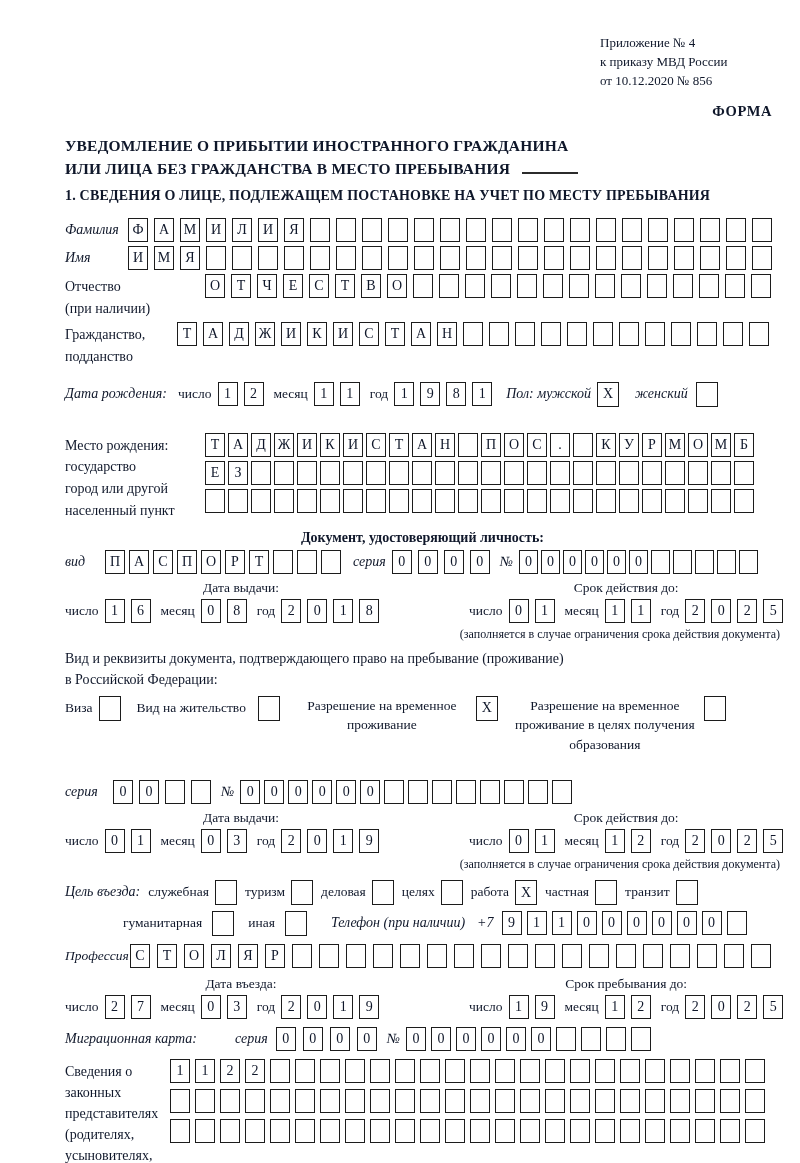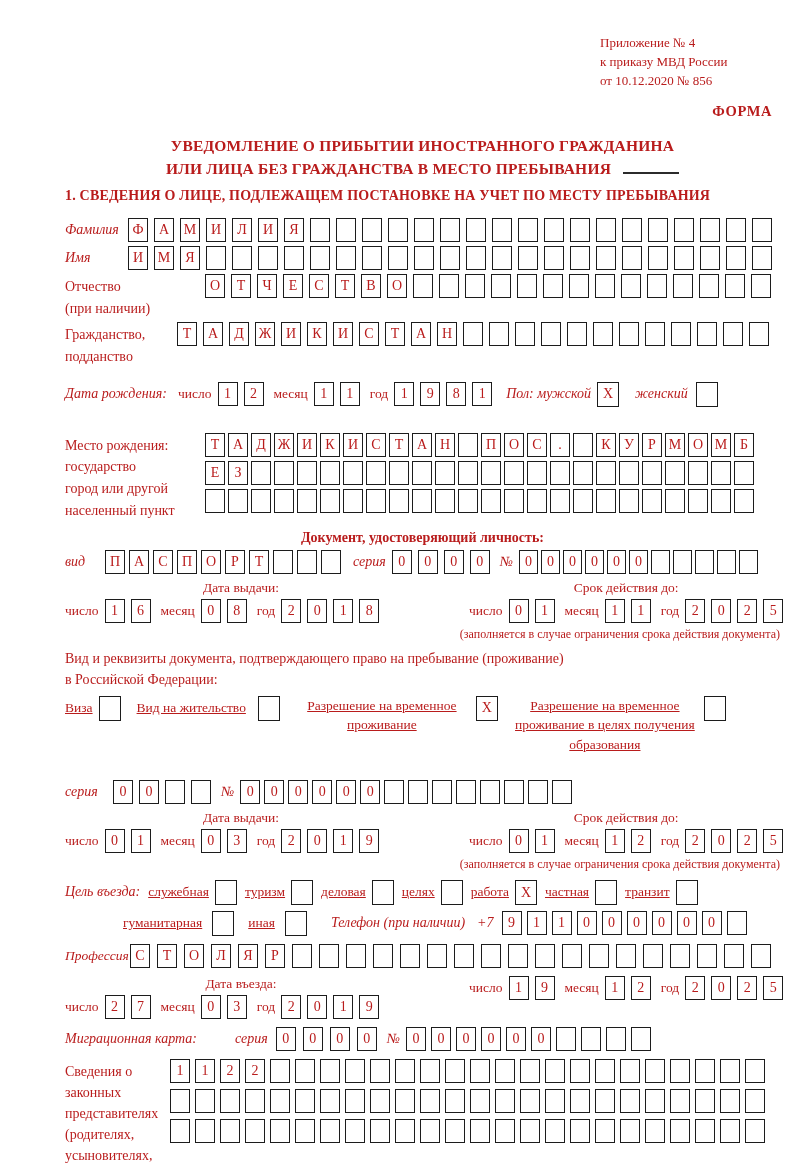--- a/index.html
+++ b/index.html
@@ -1,21 +1,21 @@
 <!DOCTYPE html>
 <html><head>
 <meta charset="utf-8">
 <style>
   html,body{margin:0;padding:0;background:#fff;}
   .page{width:800px;height:1163px;box-sizing:border-box;padding:34px 20px 0 65px;
-        font-family:"Liberation Serif","DejaVu Serif",serif;color:#b91c1c;position:relative;overflow:hidden;}
+        font-family:"Liberation Serif","DejaVu Serif",serif;color:#0f172a;position:relative;overflow:hidden;}
   .hdr{margin-left:auto;width:180px;font-size:13px;line-height:1.45;}
   .hdr .amendwrap{margin-top:4px;font-size:12.2px;line-height:1.35;}
   .forma{text-align:right;font-weight:700;font-size:14.5px;margin-top:12px;padding-right:8px;letter-spacing:.6px;}
-  .title{margin-top:14px;text-align:center;font-weight:700;font-size:15.5px;line-height:1.5;letter-spacing:.2px;}
+  .title{margin-top:14px;text-align:left;font-weight:700;font-size:15.5px;line-height:1.5;letter-spacing:.2px;}
   .blank{display:inline-block;width:56px;border-bottom:2px solid #2b2b2b;height:13px;margin-left:12px;}
   .sec{margin-top:8px;font-weight:700;font-size:14px;letter-spacing:.2px;}
   .row{display:flex;align-items:flex-start;}
   .lbl{font-size:14px;padding-top:4px;flex:none;font-style:italic;}
   .lblcol{flex:none;font-size:14px;line-height:1.55;padding-top:2px;}
   .cells{display:flex;flex:none;}
   .g3{gap:3px}.g4{gap:4px}.g5{gap:5px}.g6{gap:6px}.g7{gap:7px}
   .cell{width:20px;height:24px;border:1.8px solid #1c1c1c;box-sizing:border-box;background:#fff;
         display:flex;align-items:center;justify-content:center;font-size:14px;flex:none;}
   .cw19 .cell{width:19px;}
@@ -30,21 +30,21 @@
   .dg{display:flex;align-items:flex-start;}
   .dl{font-size:13.5px;padding-top:4px;flex:none;}
   .subrow{display:flex;align-items:flex-start;gap:38px;}
   .col-l{width:352px;flex:none;}
   .col-r{flex:1;margin-left:14px;}
   .subhead{text-align:center;font-size:13.5px;margin-bottom:3px;}
   .note-right{text-align:right;font-size:12px;margin-top:4px;}
   .plain{font-size:14px;line-height:1.5;}
   .optrow{display:flex;align-items:flex-start;margin-top:6px;}
   .opt{display:flex;align-items:flex-start;}
-  .optlbl{font-size:13.5px;padding-top:4px;text-decoration:underline;}
+  .optlbl{font-size:13.5px;padding-top:4px;}
   .optlbl.c{text-align:center;line-height:1.45;padding-top:0;}
   .w168{width:172px}.w185{width:182px}
   .popt{display:flex;align-items:flex-start;}
 </style>
 </head>
 <body>
 
 <div class="page">
 
   <div class="hdr">
@@ -589,20 +589,21 @@
         <span class="dl ml10">год</span>
         <div class="cells g6 ml6">
             <span class="cell">2</span>
             <span class="cell">0</span>
             <span class="cell">1</span>
             <span class="cell">9</span>
           </div>
       </div>
     </div>
     <div class="col-r">
+      <div class="subhead">Срок пребывания до:</div>
       <div class="dg">
         <span class="dl">число</span>
         <div class="cells g6 ml6">
             <span class="cell">1</span>
             <span class="cell">9</span>
           </div>
         <span class="dl ml10">месяц</span>
         <div class="cells g6 ml6">
             <span class="cell">1</span>
             <span class="cell">2</span>

